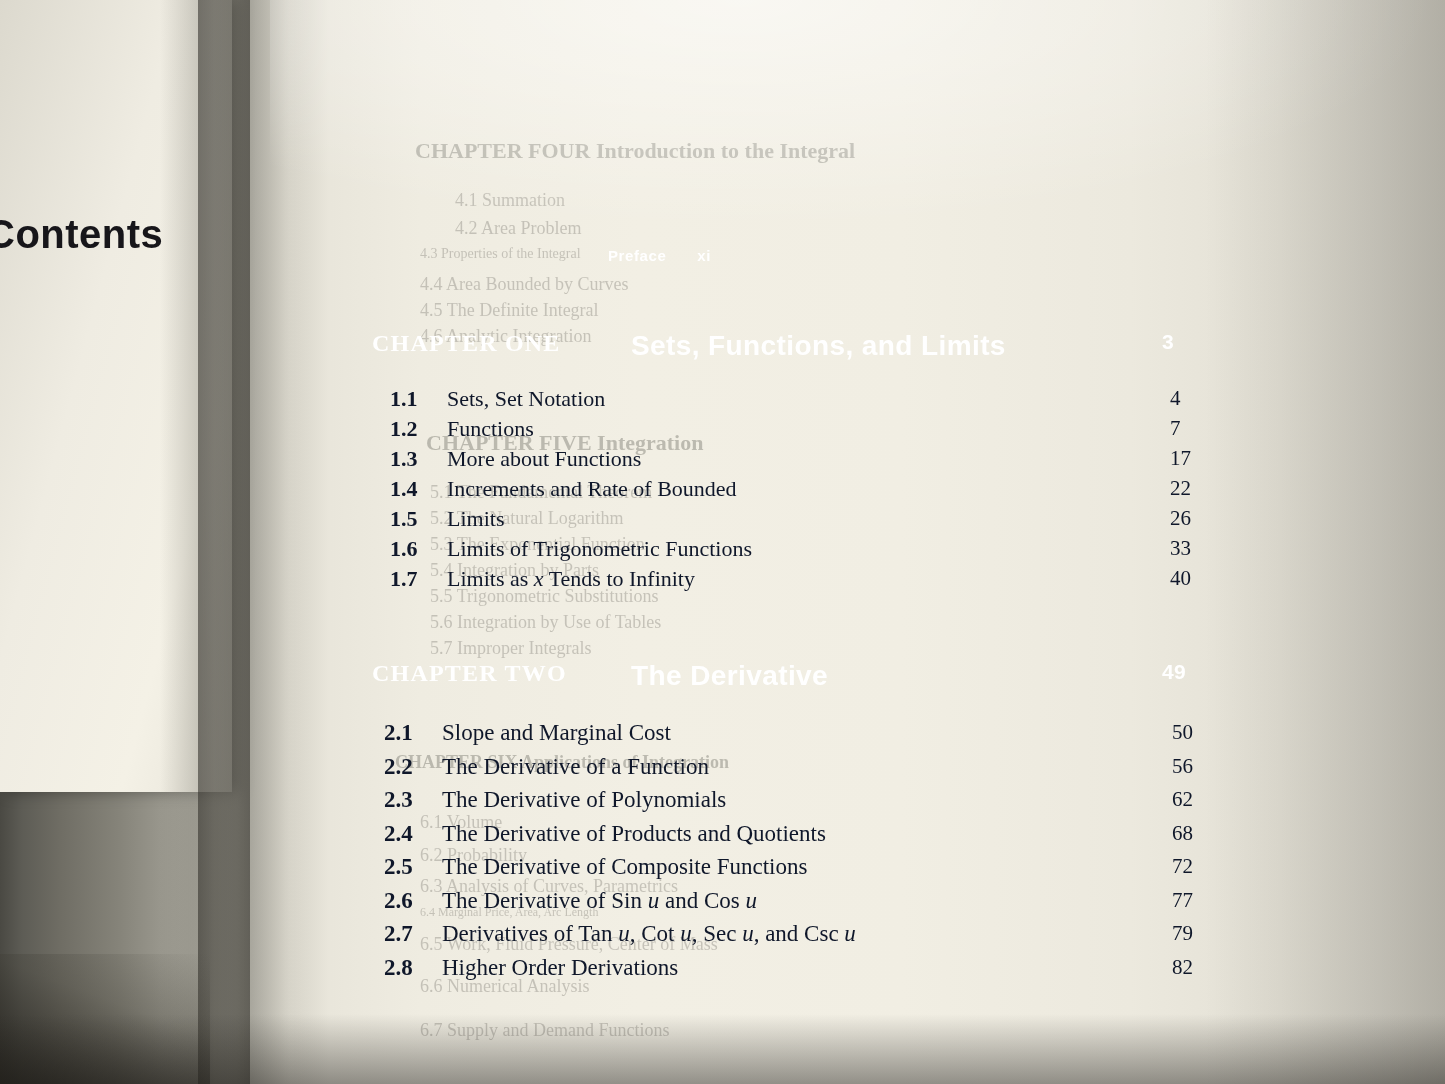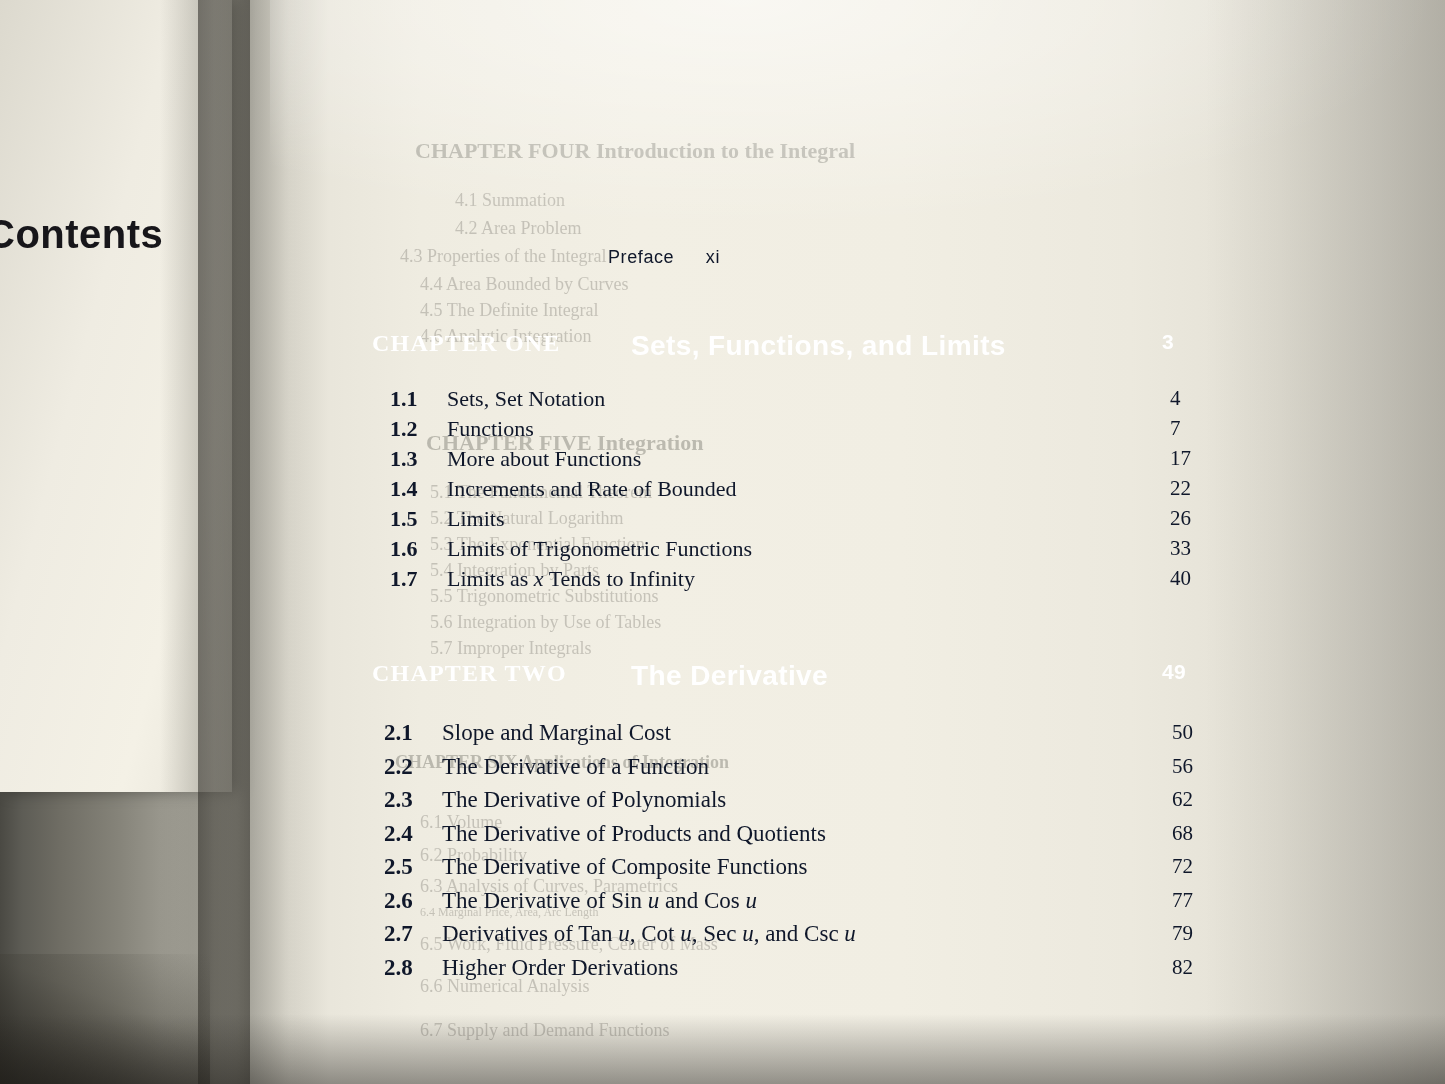--- a/index.html
+++ b/index.html
@@ -99,24 +99,24 @@
     left: 330px;
     top: 0;
     width: 1000px;
     height: 1084px;
   }
   .preface {
     position: absolute;
     left: 278px;
     top: 247px;
     font-family: "Liberation Sans", sans-serif;
-    font-weight: normal;
-    font-size: 18px;
+    font-weight: bold;
+    font-size: 15px;
     letter-spacing: 0.6px;
-    color: #0f172a;
+    color: #ffffff;
   }
   .preface .pg { margin-left: 26px; }
 
   .chapter {
     position: absolute;
     left: 42px;
     width: 930px;
   }
   .chapter-head {
     position: relative;
@@ -187,21 +187,21 @@
 <body>
 
 <div id="page">
 
   <div class="bg-dark"></div>
 
   <div id="bleed-layer">
       <div class="bleed bold" style="left: 415px; top: 138px; font-size: 22px;">CHAPTER FOUR   Introduction to the Integral</div>
       <div class="bleed" style="left: 455px; top: 190px; font-size: 18px;">4.1   Summation</div>
       <div class="bleed" style="left: 455px; top: 218px; font-size: 18px;">4.2   Area Problem</div>
-      <div class="bleed" style="left: 400px; top: 246px; font-size: 18px;">4.3   Properties of the Integral</div>
+      <div class="bleed" style="left: 420px; top: 246px; font-size: 14px;">4.3   Properties of the Integral</div>
       <div class="bleed" style="left: 420px; top: 274px; font-size: 18px;">4.4   Area Bounded by Curves</div>
       <div class="bleed" style="left: 420px; top: 300px; font-size: 18px;">4.5   The Definite Integral</div>
       <div class="bleed" style="left: 420px; top: 326px; font-size: 18px;">4.6   Analytic Integration</div>
       <div class="bleed bold" style="left: 426px; top: 430px; font-size: 22px;">CHAPTER FIVE   Integration</div>
       <div class="bleed" style="left: 430px; top: 482px; font-size: 18px;">5.1   The Fundamental Theorem</div>
       <div class="bleed" style="left: 430px; top: 508px; font-size: 18px;">5.2   The Natural Logarithm</div>
       <div class="bleed" style="left: 430px; top: 534px; font-size: 18px;">5.3   The Exponential Function</div>
       <div class="bleed" style="left: 430px; top: 560px; font-size: 18px;">5.4   Integration by Parts</div>
       <div class="bleed" style="left: 430px; top: 586px; font-size: 18px;">5.5   Trigonometric Substitutions</div>
       <div class="bleed" style="left: 430px; top: 612px; font-size: 18px;">5.6   Integration by Use of Tables</div>

